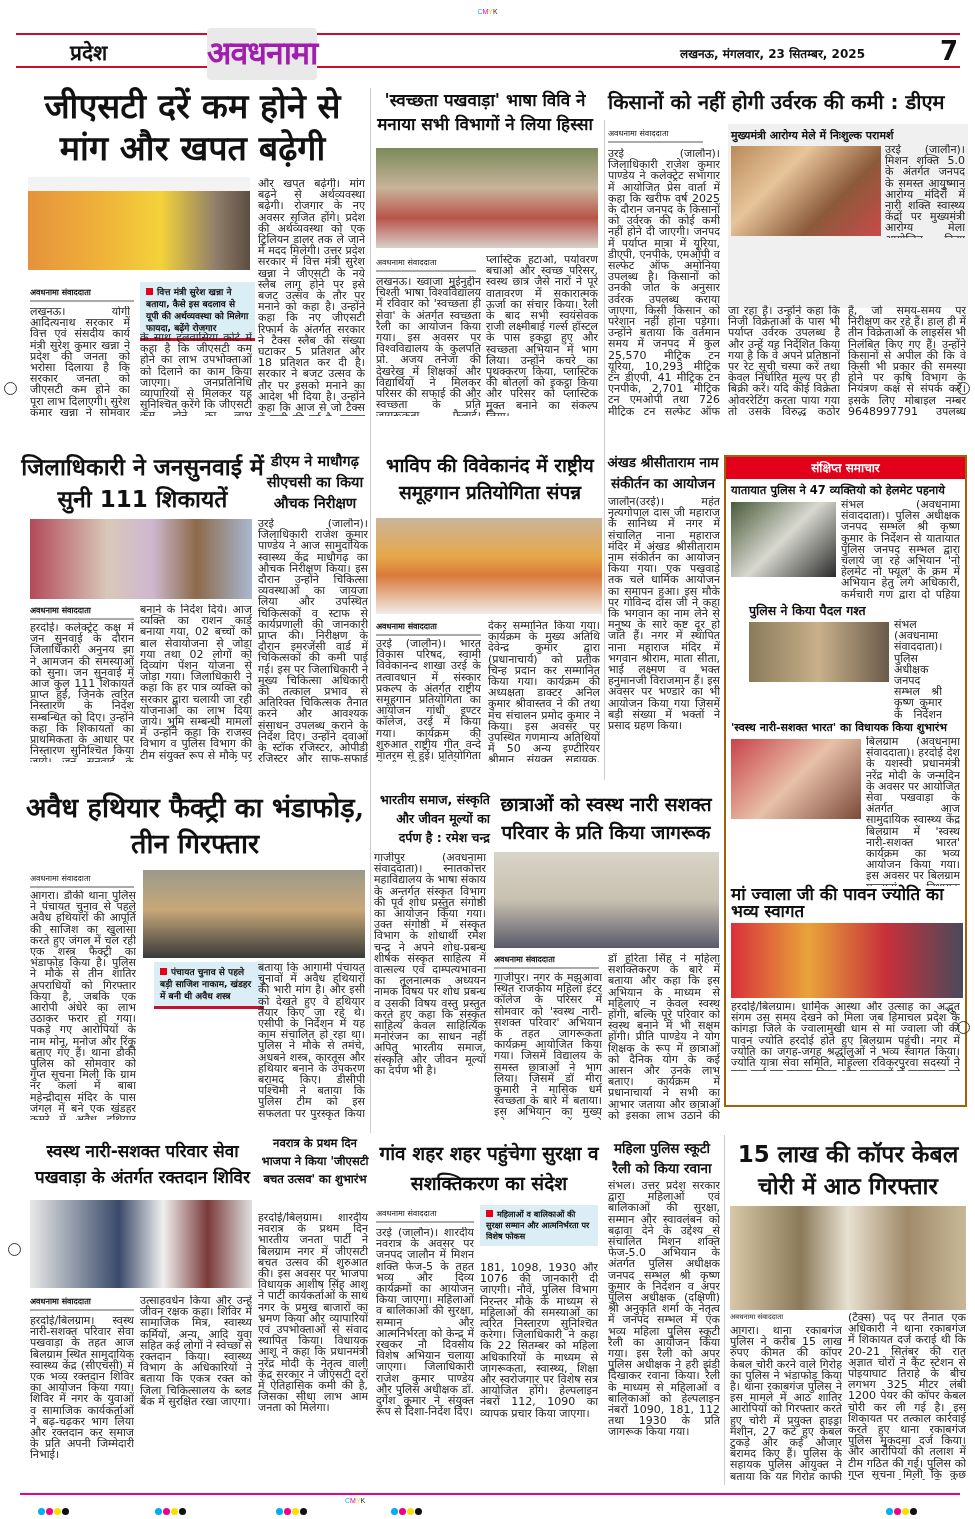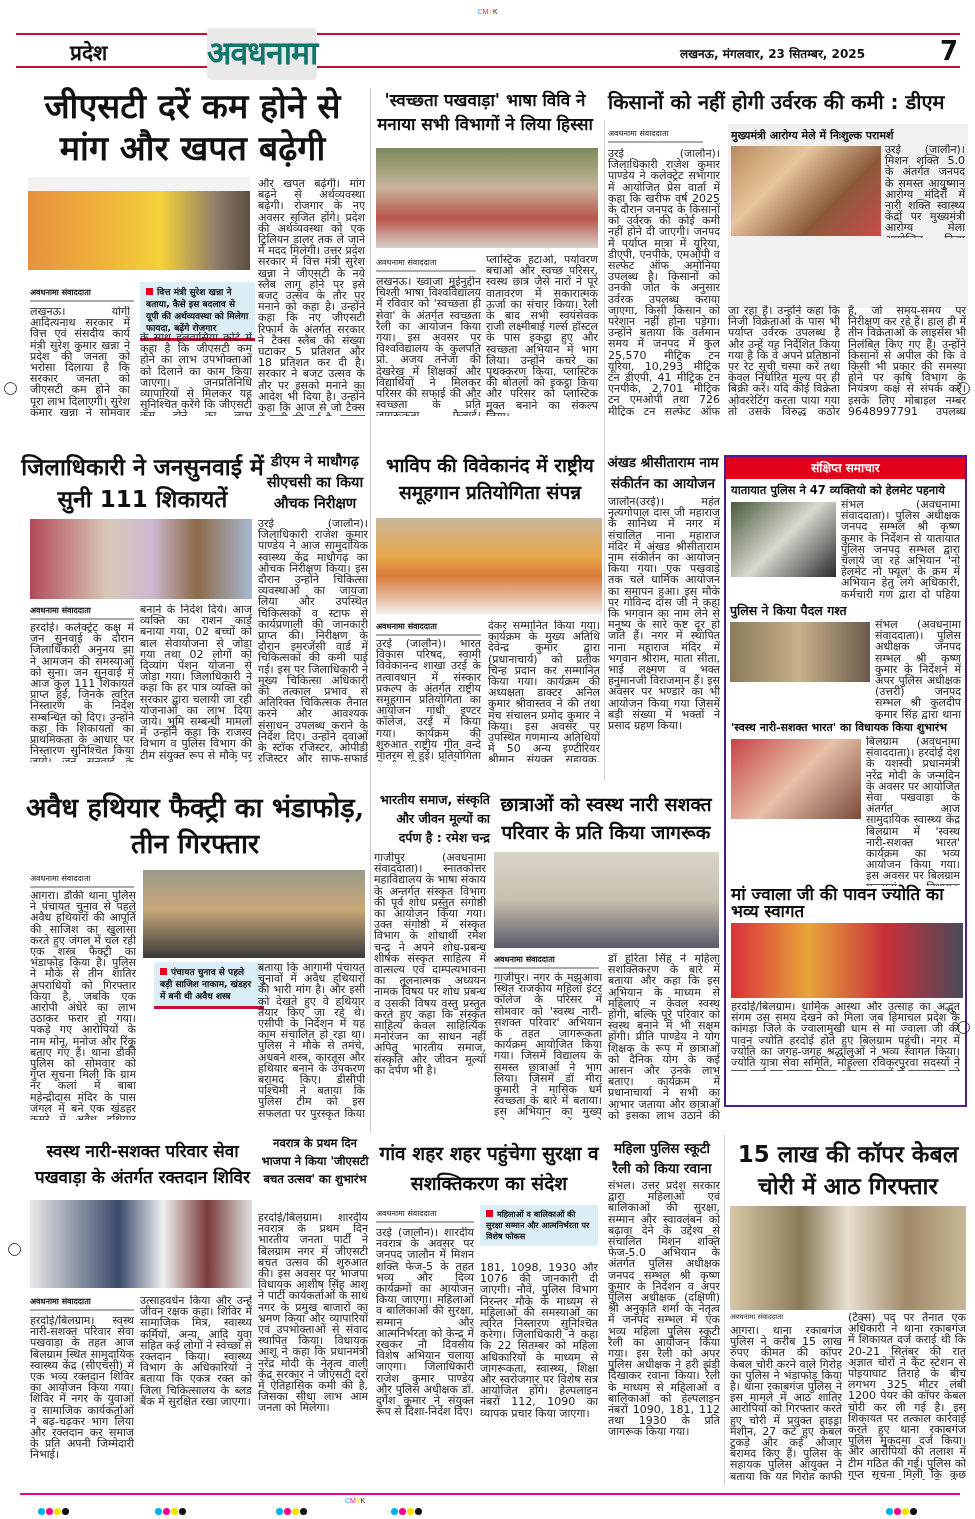--- a/index.html
+++ b/index.html
@@ -2,30 +2,30 @@
 <html><head>
 <meta charset="utf-8">
 <style>
 *{box-sizing:border-box;margin:0;padding:0}
 body{width:975px;height:1519px;background:#fff;font-family:"DejaVu Sans",sans-serif;color:#111;position:relative;overflow:hidden}
 .abs{position:absolute}
 .cmyk-top{top:8px;left:0;width:975px;text-align:center;font-size:7px;font-family:"Liberation Sans",sans-serif}
 .c{color:#00aeef}.m{color:#ec008c}.y{color:#f5d000}.k{color:#222}
 .rule{height:2px;background:#c8102e}
 .section{font-family:"DejaVu Sans",sans-serif;font-weight:bold;font-size:21px}
-.logo{background:#e9e9e9;border-radius:4px;font-weight:bold;color:#0f766e;font-size:38px;text-align:center;line-height:66px;letter-spacing:-1px}
+.logo{background:#e9e9e9;border-radius:4px;font-weight:bold;color:#a21caf;font-size:38px;text-align:center;line-height:66px;letter-spacing:-1px}
 .dateline{font-size:12px;font-weight:bold}
 .pageno{font-size:26px;font-weight:bold}
 .hl{font-weight:bold;text-align:center;line-height:1.15;color:#111}
 .byline{font-size:8px;font-weight:bold;border-bottom:2px solid #aaa;padding-bottom:3px}
 .txt{font-size:11px;line-height:11.2px;text-align:justify;color:#222;overflow:hidden}
 .photo{overflow:hidden}
 .quote{background:#dbeef6;font-size:9px;font-weight:bold;line-height:12px;padding:4px 6px;border-bottom:3px solid #c8102e}
 .quote .sq{display:inline-block;width:7px;height:7px;background:#e3001b;margin-right:4px}
-.brief{border:2px solid #4c1d95}
+.brief{border:2px solid #a16207}
 .brief-head{background:#e3001b;color:#fff;font-weight:bold;text-align:center;font-size:12px;line-height:22px}
 .sub-hl{font-weight:bold;font-size:12.5px;line-height:17px;color:#111}
 .vsep{background:#ccc;width:1px}
 .dots span{display:inline-block;width:7px;height:7px;border-radius:50%;margin-right:1px}
 .reg{width:13px;height:13px;border:1px solid #333;border-radius:50%}
 </style>
 </head>
 <body>
 
 <div class="abs cmyk-top">
@@ -104,21 +104,21 @@
 </div>
 <div class="abs txt" style="top:496px;left:608px;width:112px;height:266px;">जालौन(उरई)। महंत नृत्यगोपाल दास जी महाराज के सानिध्य में नगर में संचालित नाना महाराज मंदिर में अंखड श्रीसीताराम नाम संकीर्तन का आयोजन किया गया। एक पखवाड़े तक चले धार्मिक आयोजन का समापन हुआ। इस मौके पर गोविन्द दास जी ने कहा कि भगवान का नाम लेने से मनुष्य के सारे कष्ट दूर हो जाते हैं। नगर में स्थापित नाना महाराज मंदिर में भगवान श्रीराम, माता सीता, भाई लक्ष्मण व भक्त हनुमानजी विराजमान हैं। इस अवसर पर भण्डारे का भी आयोजन किया गया जिसमें बड़ी संख्या में भक्तों ने प्रसाद ग्रहण किया।</div>
 
 <div class="abs brief" style="top:455px;left:724px;width:243px;height:652px;">
   <div class="brief-head">संक्षिप्त समाचार</div>
   <div style="padding:3px 5px;">
     <div class="sub-hl" style="font-size:11.5px;">यातायात पुलिस ने 47 व्यक्तियो को हेलमेट पहनाये</div>
     <div class="photo" style="float:left;width:105px;height:75px;margin:3px 5px 2px 0;background:linear-gradient(135deg,#4a5a3a,#d8d8d0,#2a2a2a);"></div>
     <div class="txt" style="height:100px;">संभल (अवधनामा संवाददाता)। पुलिस अधीक्षक जनपद सम्भल श्री कृष्ण कुमार के निर्देशन से यातायात पुलिस जनपद सम्भल द्वारा चलाये जा रहे अभियान 'नो हेलमेट नो फ्यूल' के क्रम में अभियान हेतु लगे अधिकारी, कर्मचारी गण द्वारा दो पहिया वाहनों को नियमानुसार रोक-टोक कर किसी व्यक्ति से दुर्व्यवहार किये बिना 47 व्यक्तियों को हेलमेट पहनाया तथा उपस्थित 98 व्यक्तियों को यातायात नियमों के प्रति जागरूक किया गया।</div>
   </div>
-  <div style="padding:0 4px;clear:both;">
+  <div style="padding:0 23px;clear:both;">
     <div class="sub-hl" style="font-size:12.5px;">पुलिस ने किया पैदल गश्त</div>
     <div class="photo" style="float:left;width:140px;height:60px;margin:3px 5px 2px 0;background:linear-gradient(90deg,#8a7a5a,#c8b08a,#6a5a4a);"></div>
     <div class="txt" style="height:100px;">संभल (अवधनामा संवाददाता)। पुलिस अधीक्षक जनपद सम्भल श्री कृष्ण कुमार के निर्देशन में अपर पुलिस अधीक्षक (उत्तरी) जनपद सम्भल श्री कुलदीप कुमार सिंह द्वारा थाना प्रभारी सम्भल व थाना प्रभारी रायसत्ती के साथ मय पुलिस बल कानून एवं शांति व्यवस्था, आगामी त्यौहारों के दृष्टिगत कस्बा सम्भल में शंकर चौराहा, एजेंटी तिराहा, आर्य समाज रोड, छपामल तिराहा, खग्गूसराय, बल्ले की पुलिया, राय सत्ती आदि स्थानों पर पैदल गश्त की गयी।</div>
   </div>
   <div style="padding:0 5px;clear:both;">
     <div class="sub-hl" style="font-size:11px;">'स्वस्थ नारी-सशक्त भारत' का विधायक किया शुभारंभ</div>
     <div class="photo" style="float:left;width:130px;height:80px;margin:3px 5px 2px 0;background:linear-gradient(135deg,#c9434a,#e8c0a8,#7a4a3a);"></div>
     <div class="txt" style="height:150px;">बिलग्राम (अवधनामा संवाददाता)। हरदोई देश के यशस्वी प्रधानमंत्री नरेंद्र मोदी के जन्मदिन के अवसर पर आयोजित सेवा पखवाड़ा के अंतर्गत आज सामुदायिक स्वास्थ्य केंद्र बिलग्राम में 'स्वस्थ नारी-सशक्त भारत' कार्यक्रम का भव्य आयोजन किया गया। इस अवसर पर बिलग्राम मल्लावां विधायक आशीष सिंह आशू मुख्य अतिथि के रूप में सम्मिलित हुए। कार्यक्रम के दौरान विधायक आशीष सिंह आशू ने रक्तदान करने वाले सभी नौजवानों व महानुभावों को प्रमाणपत्र देकर सम्मानित किया। उन्होंने कहा कि रक्तदान महादान है, इससे न केवल किसी की जान बचाई जा सकती है बल्कि समाज में जागरूकता भी फैलती है।</div>
   </div>
   <div style="padding:0 5px;clear:both;">

